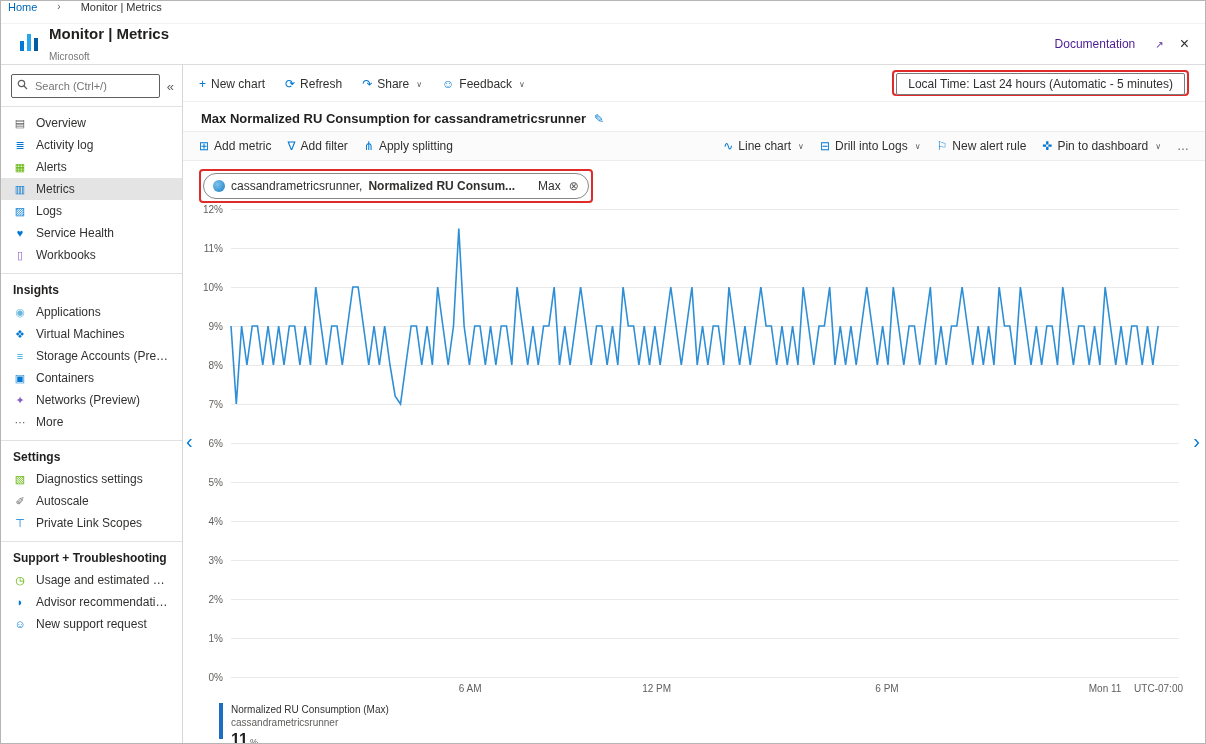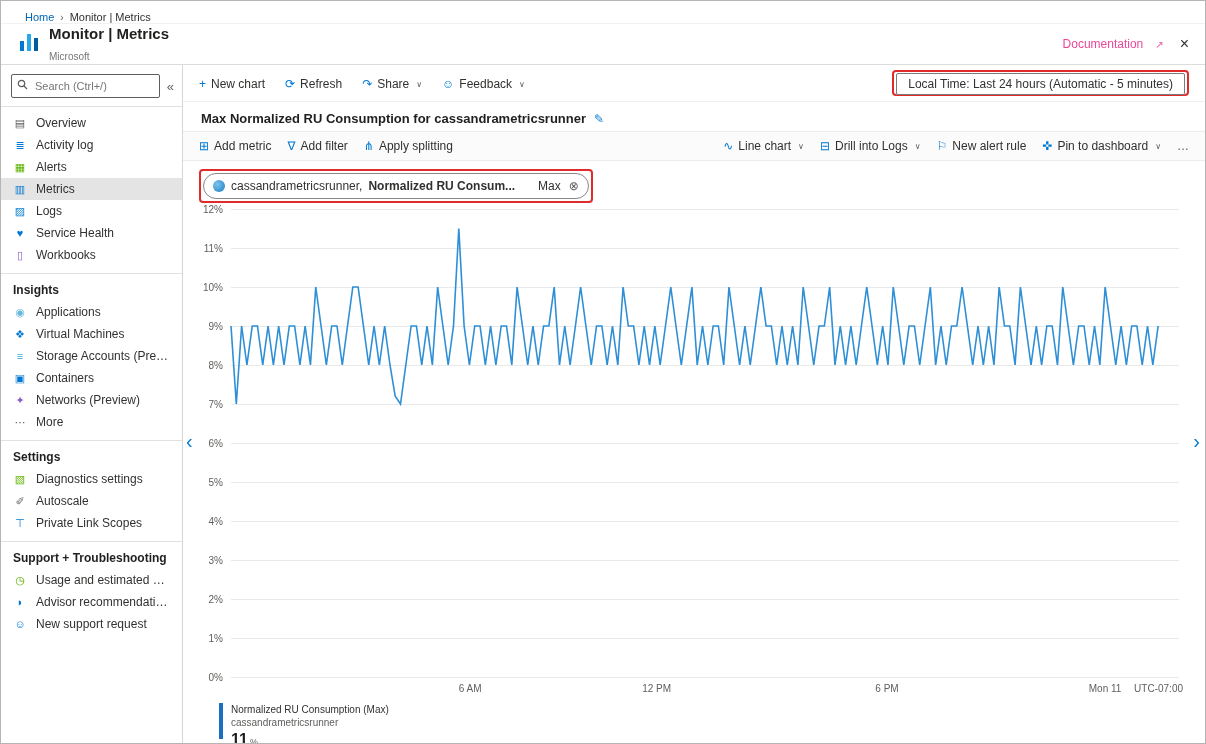--- a/index.html
+++ b/index.html
@@ -1,31 +1,31 @@
 <!DOCTYPE html>
 <html><head>
 <meta charset="utf-8">
 <style>
   html,body{margin:0;padding:0;overflow:hidden;}
   body{width:1206px;height:744px;font-family:"Liberation Sans",sans-serif;background:#fff;color:#323130;}
   .frame{position:absolute;inset:0;border:1px solid #b5b5b5;display:flex;flex-direction:column;overflow:hidden;background:#fff;}
 
   
-  .breadcrumb{height:22px;flex:0 0 22px;display:flex;align-items:flex-end;padding:0 24px;font-size:11px;gap:6px;border-bottom:1px solid #f2f2f2;}
+  .breadcrumb{height:22px;flex:0 0 22px;display:flex;align-items:flex-start;padding:0 7px;font-size:11px;gap:20px;border-bottom:1px solid #f2f2f2;}
   .crumb-home{color:#0067b8;cursor:pointer;}
   .crumb-sep{color:#605e5c;font-size:10px;}
   .crumb-cur{color:#323130;}
 
   
   .header{height:40px;flex:0 0 40px;display:flex;align-items:center;padding:0 16px;border-bottom:1px solid #dcdcdc;}
   .title-block{margin-left:8px;line-height:1.05;}
   .title{font-size:15px;font-weight:bold;color:#201f1e;}
   .subtitle{font-size:10px;color:#767676;margin-top:10px;}
   .header-right{margin-left:auto;display:flex;align-items:center;gap:16px;}
-  .doc-link{color:#ec4899;font-size:12px;cursor:pointer;display:flex;align-items:center;gap:12px;}
+  .doc-link{color:#4c1d95;font-size:12px;cursor:pointer;display:flex;align-items:center;gap:20px;}
   .ext-ico{font-size:10px;}
   .close-btn{font-size:16px;color:#323130;cursor:pointer;}
 
   .content{flex:1;display:flex;min-height:0;}
 
   
   .sidebar{width:181px;flex:0 0 181px;border-right:1px solid #d6d6d6;display:flex;flex-direction:column;font-size:12px;overflow:hidden;}
   .search-row{display:flex;align-items:center;padding:9px 5px 8px 10px;gap:4px;}
   .search-box{flex:1;display:flex;align-items:center;border:1px solid #605e5c;border-radius:2px;height:22px;padding:0 5px;gap:5px;background:#fff;min-width:0;}
   .search-box input{border:none;outline:none;flex:1;font-size:11px;min-width:0;color:#323130;background:transparent;}

